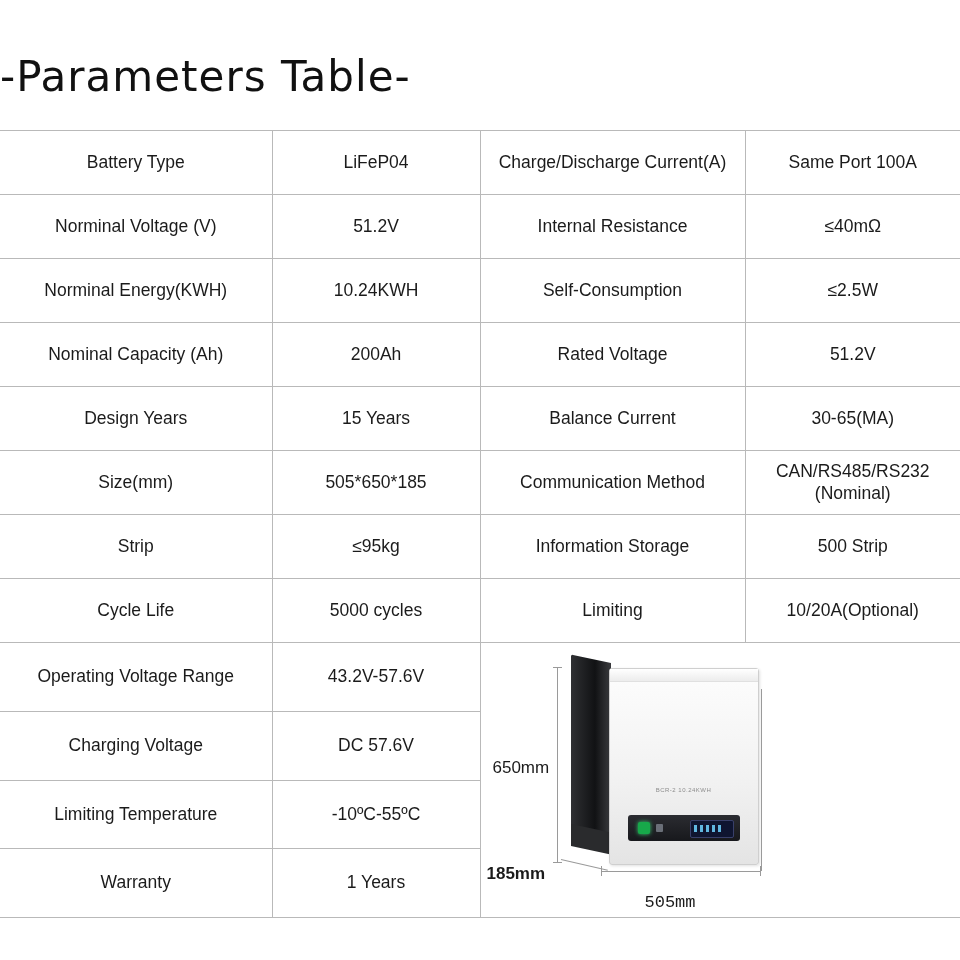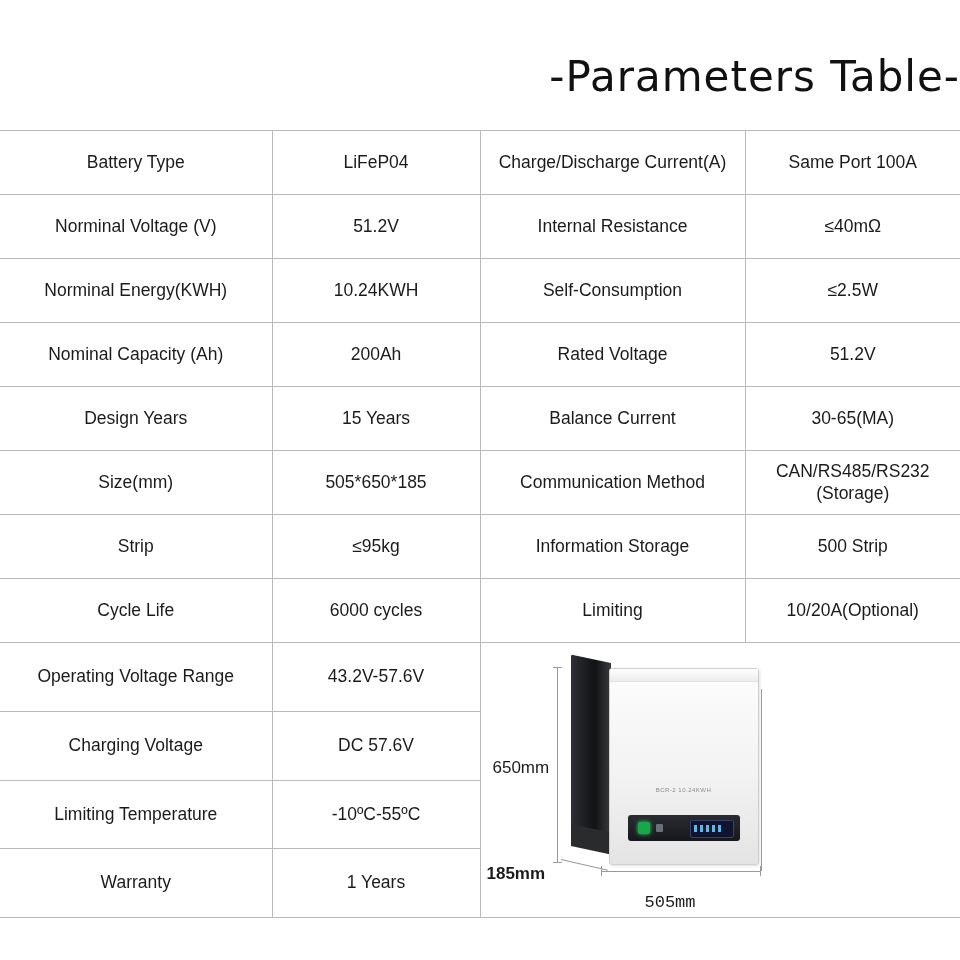--- a/index.html
+++ b/index.html
@@ -17,21 +17,21 @@
   }
 
   .page {
     width: 960px;
     height: 960px;
     position: relative;
     box-sizing: border-box;
   }
 
   .title {
-    text-align: right;
+    text-align: left;
     font-family: "DejaVu Sans", sans-serif;
     font-size: 42px;
     font-weight: 400;
     letter-spacing: 1px;
     color: #111;
     padding-top: 54px;
     padding-bottom: 18px;
     line-height: 1.1;
   }
 
@@ -271,31 +271,31 @@
       <tr>
         <td>Design Years</td>
         <td>15 Years</td>
         <td>Balance Current</td>
         <td>30-65(MA)</td>
       </tr>
       <tr>
         <td>Size(mm)</td>
         <td>505*650*185</td>
         <td>Communication Method</td>
-        <td>CAN/RS485/RS232 (Storage)</td>
+        <td>CAN/RS485/RS232 (Nominal)</td>
       </tr>
       <tr>
         <td>Strip</td>
         <td>≤95kg</td>
         <td>Information Storage</td>
         <td>500 Strip</td>
       </tr>
       <tr>
         <td>Cycle Life</td>
-        <td>6000 cycles</td>
+        <td>5000 cycles</td>
         <td>Limiting</td>
         <td>10/20A(Optional)</td>
       </tr>
 
       <tr>
         <td>Operating Voltage Range</td>
         <td>43.2V-57.6V</td>
         <td class="merged-cell" colspan="2" rowspan="4">
           <div class="illus-wrap">
 

